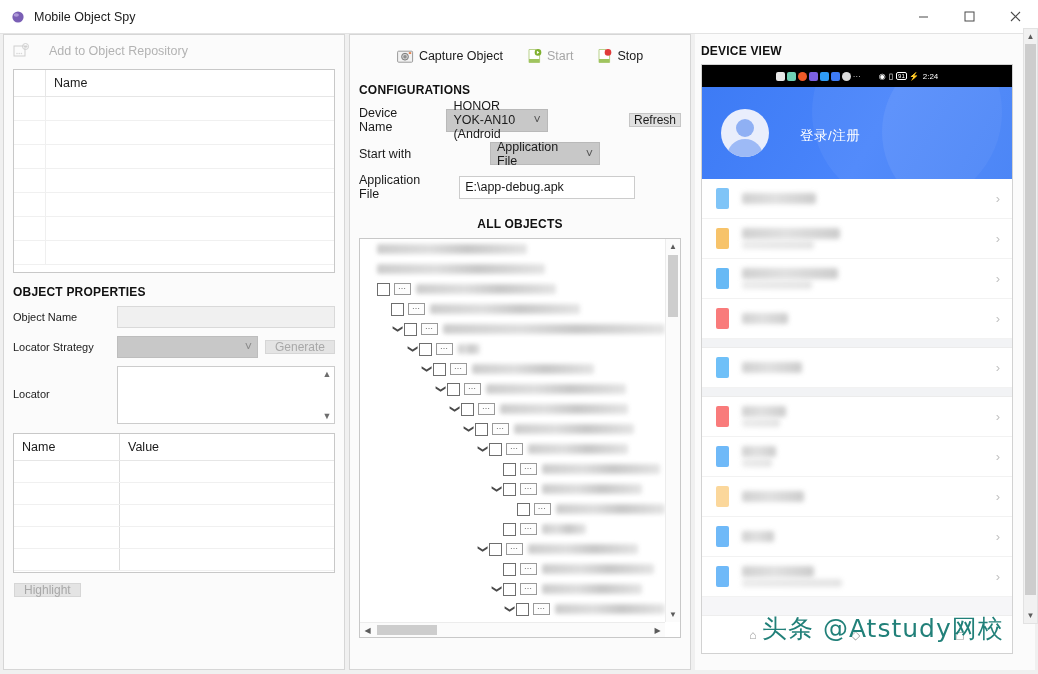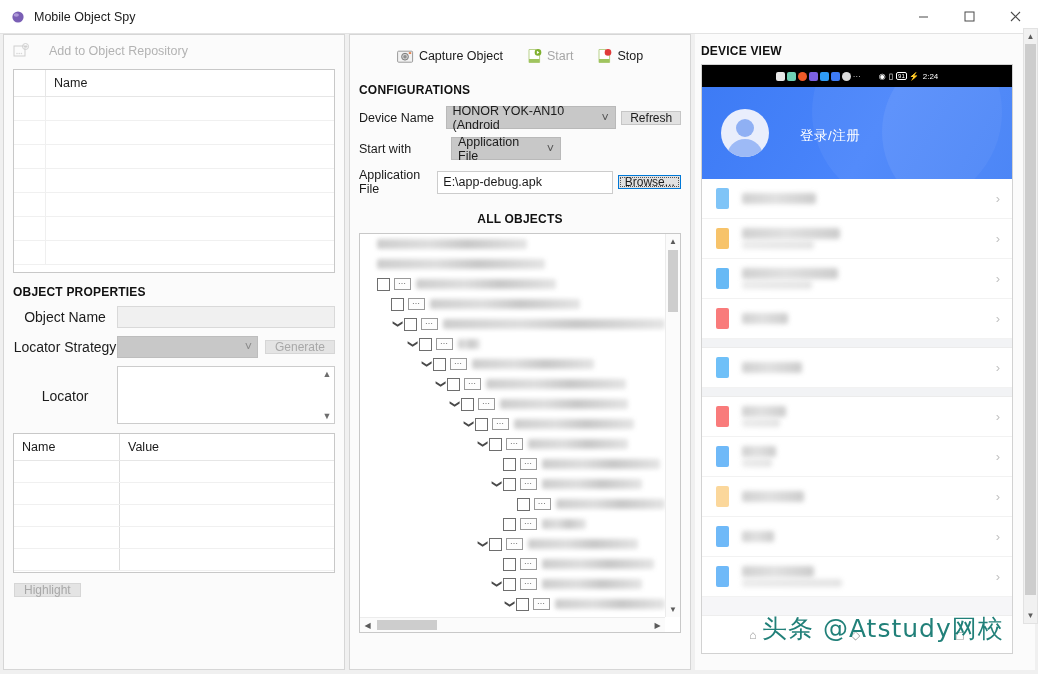--- a/index.html
+++ b/index.html
@@ -46,21 +46,21 @@
   .captured-table { height:204px; position:relative; }
   .ct-head { display:flex; height:27px; border-bottom:1px solid #e6e6e6; }
   .ct-gut { width:32px; border-right:1px solid #e6e6e6; }
   .ct-name { padding:6px 0 0 8px; font-size:12.5px; color:#1c1c1c; }
   .ct-rows { }
   .ct-row { height:24px; border-bottom:1px solid #f0f0f0; display:flex; }
   .ct-row .ct-gut { border-right:1px solid #efefef; }
 
   .op-title { margin:12px 0 7px 0; }
   .frow { display:flex; align-items:center; margin-bottom:8px; }
-  .flabel { width:104px; font-size:14px; color:#1c1c1c;text-align:center; }
+  .flabel { width:104px; font-size:11px; color:#1c1c1c; }
   .finput { flex:1; height:22px; border:1px solid #ccc; background:#fff; padding:0 5px; font-size:12.5px; }
   .finput.disabled { background:#f0f0f0; border-color:#d9d9d9; }
   .fselect {
     flex:1; height:22px; background:#c8c8c8; border:1px solid #bdbdbd;
     display:flex; align-items:center; padding:0 5px; font-size:12.5px; color:#6b6b6b;
   }
   .fselect .chev { margin-left:auto; color:#8a8a8a; }
   .btn {
     height:14px; min-width:68px; padding:0 9px; background:#e1e1e1; border:1px solid #c6c6c6;
     font-size:12px; color:#1c1c1c; display:inline-flex; align-items:center; justify-content:center;
@@ -80,21 +80,21 @@
   .nv-c1 { width:106px; padding:6px 0 0 8px; border-right:1px solid #ddd; }
   .nv-c2 { padding:6px 0 0 8px; }
   .nv-row { height:22px; border-bottom:1px solid #f0f0f0; display:flex; }
   .nv-row .c1 { width:106px; border-right:1px solid #ddd; }
   .hl-wrap { padding:10px 0 0 1px; }
 
   
   .m-toolbar { display:flex; align-items:center; justify-content:center; gap:16px; height:30px; margin-top:6px; }
   .m-pad { padding:0 9px; }
   .cfg-title { margin:12px 0 9px 0; }
-  .cfg-row { display:flex; align-items:center; margin-bottom:8px; }
+  .cfg-row { display:flex; align-items:center; margin-bottom:8px;gap:39px; }
   .cfg-label { width:92px; font-size:12.5px; }
   .cfg-sel {
     height:23px; background:#c8c8c8; border:1px solid #b9b9b9; display:flex; align-items:center;
     padding:0 6px; font-size:12.5px; color:#1c1c1c;
   }
   .cfg-sel .chev { margin-left:8px; color:#555; }
   .allobj-title { margin:16px 0 7px 0;text-align:center; }
   .tree-box { height:400px; background:#fff; border:1px solid #c8c8c8; position:relative; overflow:hidden; }
   .tree-inner { position:absolute; left:0; top:0; right:15px; bottom:15px; overflow:hidden; }
   .tnode { display:flex; align-items:center; height:20px; }

